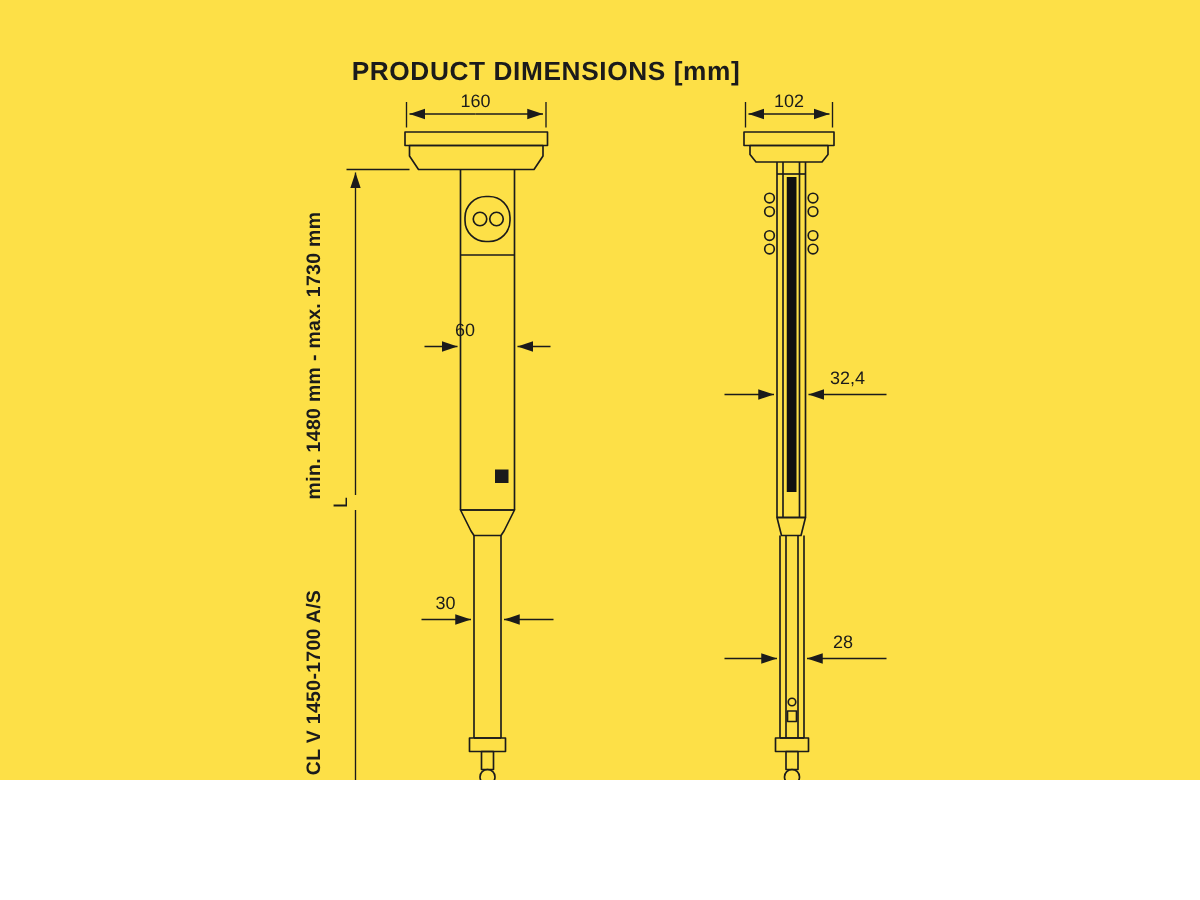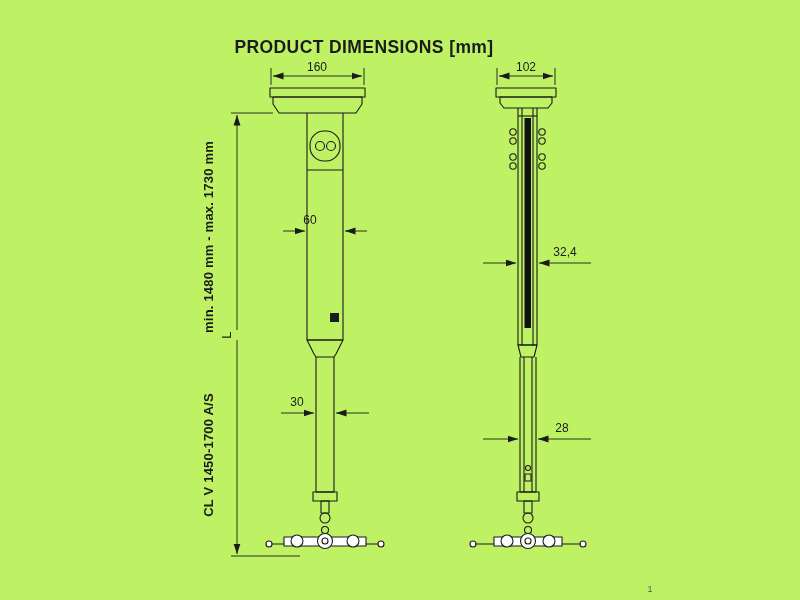--- a/index.html
+++ b/index.html
@@ -1,21 +1,21 @@
 <!DOCTYPE html>
 <html><head>
 <meta charset="utf-8">
 <style>
   html, body {
     margin: 0; padding: 0; background: #ffffff;
   }
   .page {
     position: relative;
-    width: 800px; height: 600px;
-    background: #bef264;
+    width: 800px; height: 520px;
+    background: #fde047;
     font-family: "Liberation Sans", sans-serif;
     overflow: hidden;
   }
   svg text {
     font-family: "Liberation Sans", sans-serif;
     fill: #1b1b1b;
   }
   .title-text  { font-size: 17.5px; font-weight: bold; letter-spacing: 0.4px; }
   .dim-text    { font-size: 12px; }
   .l-label     { font-size: 13px; }

